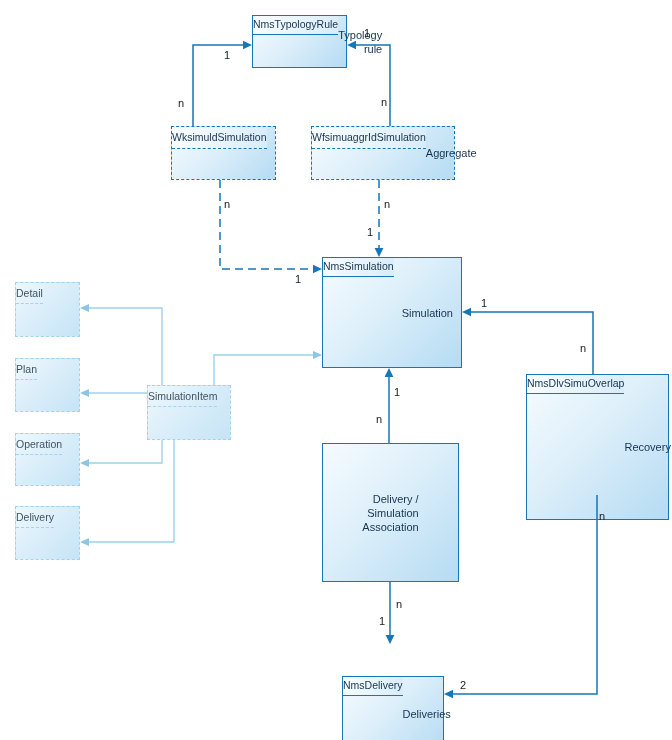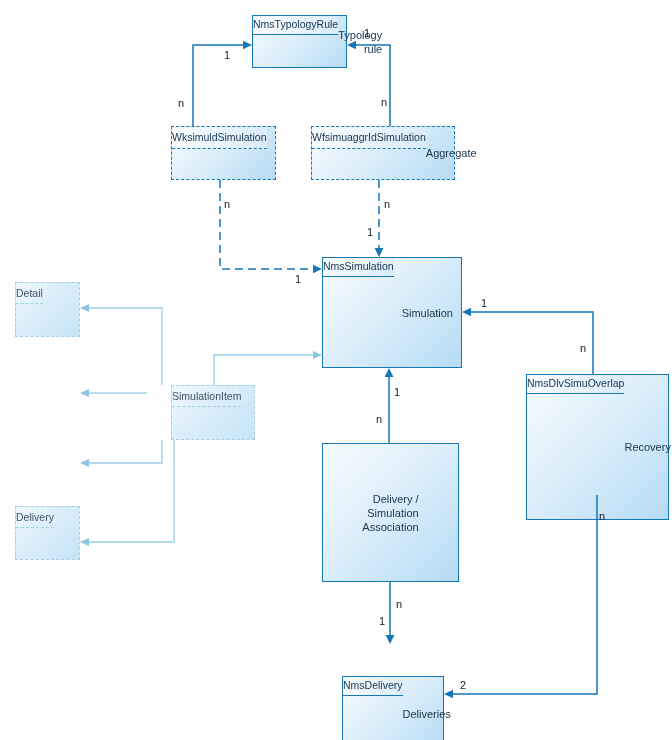--- a/index.html
+++ b/index.html
@@ -56,31 +56,39 @@
   <div class="node dashed" style="left:311px;top:126px;width:144px;height:54px;">
     <div class="node-title">WfsimuaggrIdSimulation</div>
     <div class="node-body">Aggregate</div>
   </div>
 
   <div class="node" style="left:322px;top:257px;width:140px;height:111px;">
     <div class="node-title">NmsSimulation</div>
     <div class="node-body">Simulation</div>
   </div>
 
-  <div class="node light" style="left:147px;top:385px;width:84px;height:55px;margin-left:24px;">
+  <div class="node light" style="left:147px;top:385px;width:84px;height:55px;">
     <div class="node-title">SimulationItem</div>
     <div class="node-body"></div>
   </div>
 
   <div class="node light" style="left:15px;top:282px;width:65px;height:55px;">
     <div class="node-title">Detail</div>
     <div class="node-body"></div>
   </div>
 
+  <div class="node light" style="left:15px;top:358px;width:65px;height:54px;">
+    <div class="node-title">Plan</div>
+    <div class="node-body"></div>
+  </div>
 
+  <div class="node light" style="left:15px;top:433px;width:65px;height:53px;">
+    <div class="node-title">Operation</div>
+    <div class="node-body"></div>
+  </div>
 
   <div class="node light" style="left:15px;top:506px;width:65px;height:54px;">
     <div class="node-title">Delivery</div>
     <div class="node-body"></div>
   </div>
 
   <div class="node" style="left:322px;top:443px;width:137px;height:139px;">
     <div class="node-body">Delivery /
 Simulation
 Association</div>

